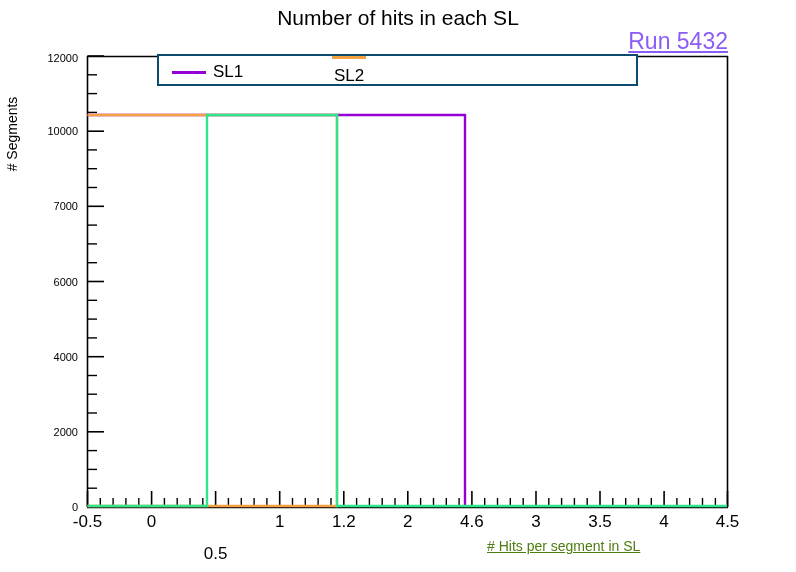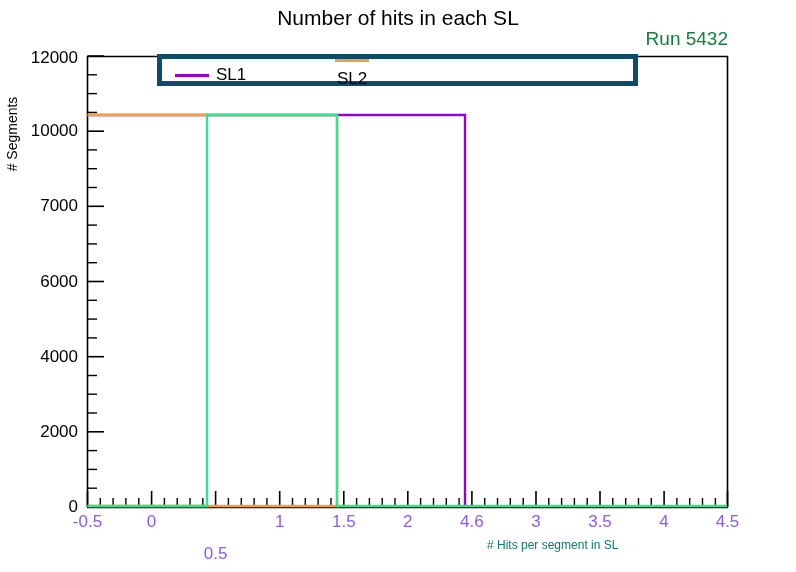--- a/index.html
+++ b/index.html
@@ -29,71 +29,73 @@
     text-align: center;
     font-size: 21px;
     color: #000000;
     letter-spacing: 0px;
     white-space: nowrap;
   }
   .run-label {
     position: absolute;
     right: 68px;
     top: 28px;
-    font-size: 19px;
-    color: #15803d;
-    white-space: nowrap;
+    font-size: 23px;
+    color: #8b5cf6;
+    white-space: nowrap;
+    text-decoration: underline;
   }
   .axis-title-x {
     position: absolute;
     left: 487px;
     top: 538px;
-    font-size: 12px;
-    color: #0f766e;
-    white-space: nowrap;
+    font-size: 14px;
+    color: #4d7c0f;
+    white-space: nowrap;
+    text-decoration: underline;
   }
   .axis-title-y {
     position: absolute;
     left: -38px;
     top: 126px;
     width: 100px;
     font-size: 14px;
     color: #000000;
     white-space: nowrap;
     transform: rotate(-90deg);
     transform-origin: 50% 50%;
     text-align: center;
   }
   .frame-svg {
     position: absolute;
     left: 0; top: 0;
   }
   .tick-label-y {
     position: absolute;
+    font-size: 11px;
+    color: #000000;
+    text-align: right;
+    white-space: nowrap;
+    transform: translateY(-50%);
+  }
+  .tick-label-x {
+    position: absolute;
     font-size: 17px;
     color: #000000;
-    text-align: right;
-    white-space: nowrap;
-    transform: translateY(-50%);
-  }
-  .tick-label-x {
-    position: absolute;
-    font-size: 17px;
-    color: #8b5cf6;
     text-align: center;
     white-space: nowrap;
     transform: translateX(-50%);
   }
   .legend-box {
     position: absolute;
     left: 157px;
     top: 54px;
     width: 481px;
     height: 32px;
-    border: 5px solid #0c4a6e;
+    border: 2px solid #0c4a6e;
     background: #ffffff;
     box-sizing: border-box;
   }
   .legend-entry {
     position: absolute;
     top: 0;
     height: 32px;
     display: flex;
     align-items: center;
     gap: 7px;
@@ -226,21 +228,21 @@
   <div class="tick-label-y" style="left:16px; top:356.7px; width:62px;">4000</div>
   <div class="tick-label-y" style="left:16px; top:281.5px; width:62px;">6000</div>
   <div class="tick-label-y" style="left:16px; top:206.3px; width:62px;">7000</div>
   <div class="tick-label-y" style="left:16px; top:131.2px; width:62px;">10000</div>
   <div class="tick-label-y" style="left:16px; top:58px; width:62px;">12000</div>
 
   <div class="tick-label-x" style="left:87.5px;  top:512px;">-0.5</div>
   <div class="tick-label-x" style="left:151.6px; top:512px;">0</div>
   <div class="tick-label-x" style="left:215.6px; top:512px;margin-top:32px;">0.5</div>
   <div class="tick-label-x" style="left:279.7px; top:512px;">1</div>
-  <div class="tick-label-x" style="left:343.8px; top:512px;">1.5</div>
+  <div class="tick-label-x" style="left:343.8px; top:512px;">1.2</div>
   <div class="tick-label-x" style="left:407.8px; top:512px;">2</div>
   <div class="tick-label-x" style="left:471.9px; top:512px;">4.6</div>
   <div class="tick-label-x" style="left:536px;   top:512px;">3</div>
   <div class="tick-label-x" style="left:600px;   top:512px;">3.5</div>
   <div class="tick-label-x" style="left:664.1px; top:512px;">4</div>
   <div class="tick-label-x" style="left:727.5px; top:512px;">4.5</div>
 
   <div class="axis-title-x"># Hits per segment in SL</div>
   <div class="axis-title-y"># Segments</div>
 

